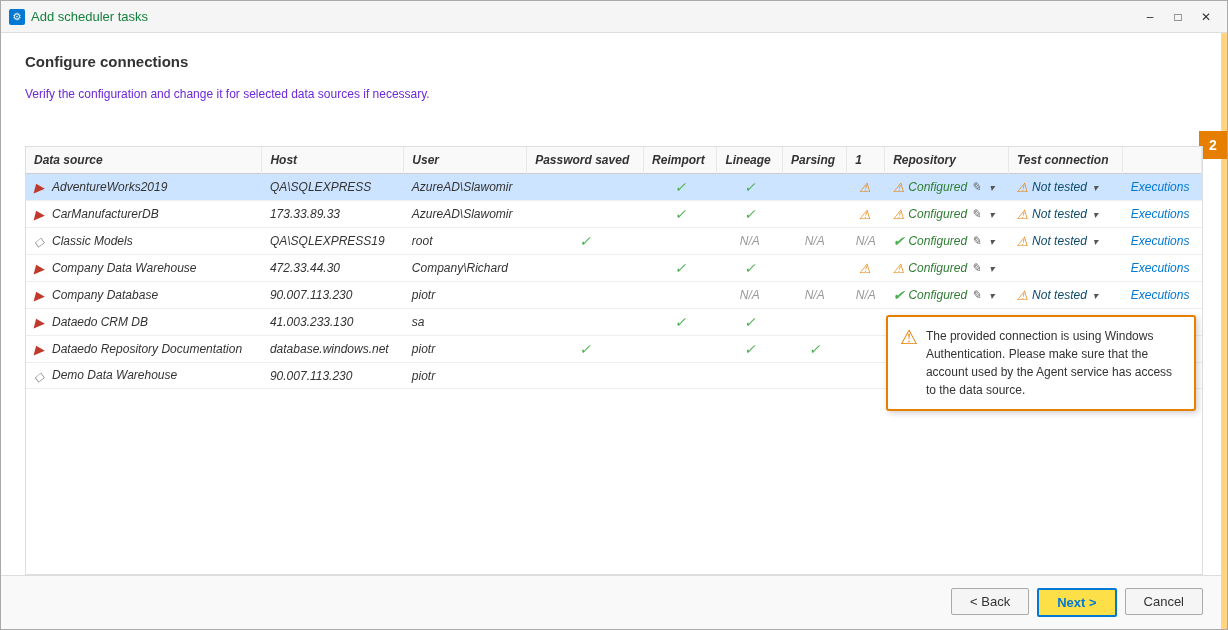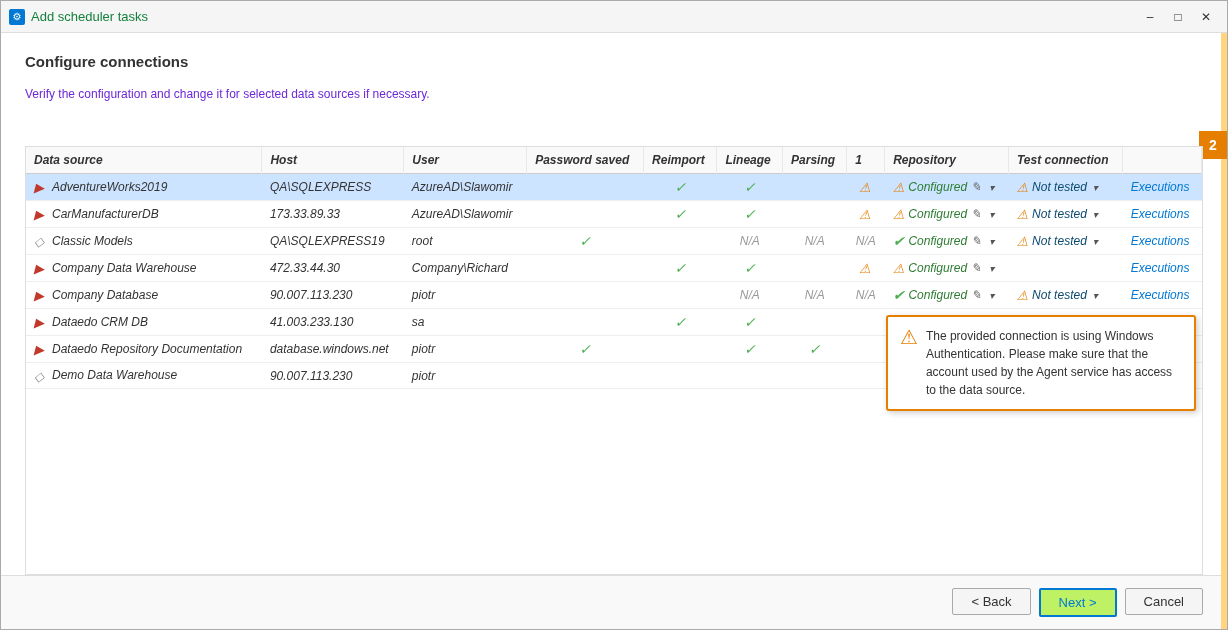--- a/index.html
+++ b/index.html
@@ -222,23 +222,23 @@
       padding: 5px 18px;
       font-size: 13px;
       border: 1px solid #aaa;
       background: #f5f5f5;
       cursor: pointer;
       border-radius: 2px;
       color: #333;
     }
     .btn-primary {
       border: 2px solid #0078d4;
-      background: #bef264;
+      background: #fde047;
       color: #0078d4;
-      font-weight: 400;
+      font-weight: 700;
     }
 
     .ds-icon {
       display: inline-block;
       width: 14px;
       height: 14px;
       margin-right: 4px;
       vertical-align: middle;
     }
     .ds-icon-sql { color: #c0392b; font-size: 13px; }

